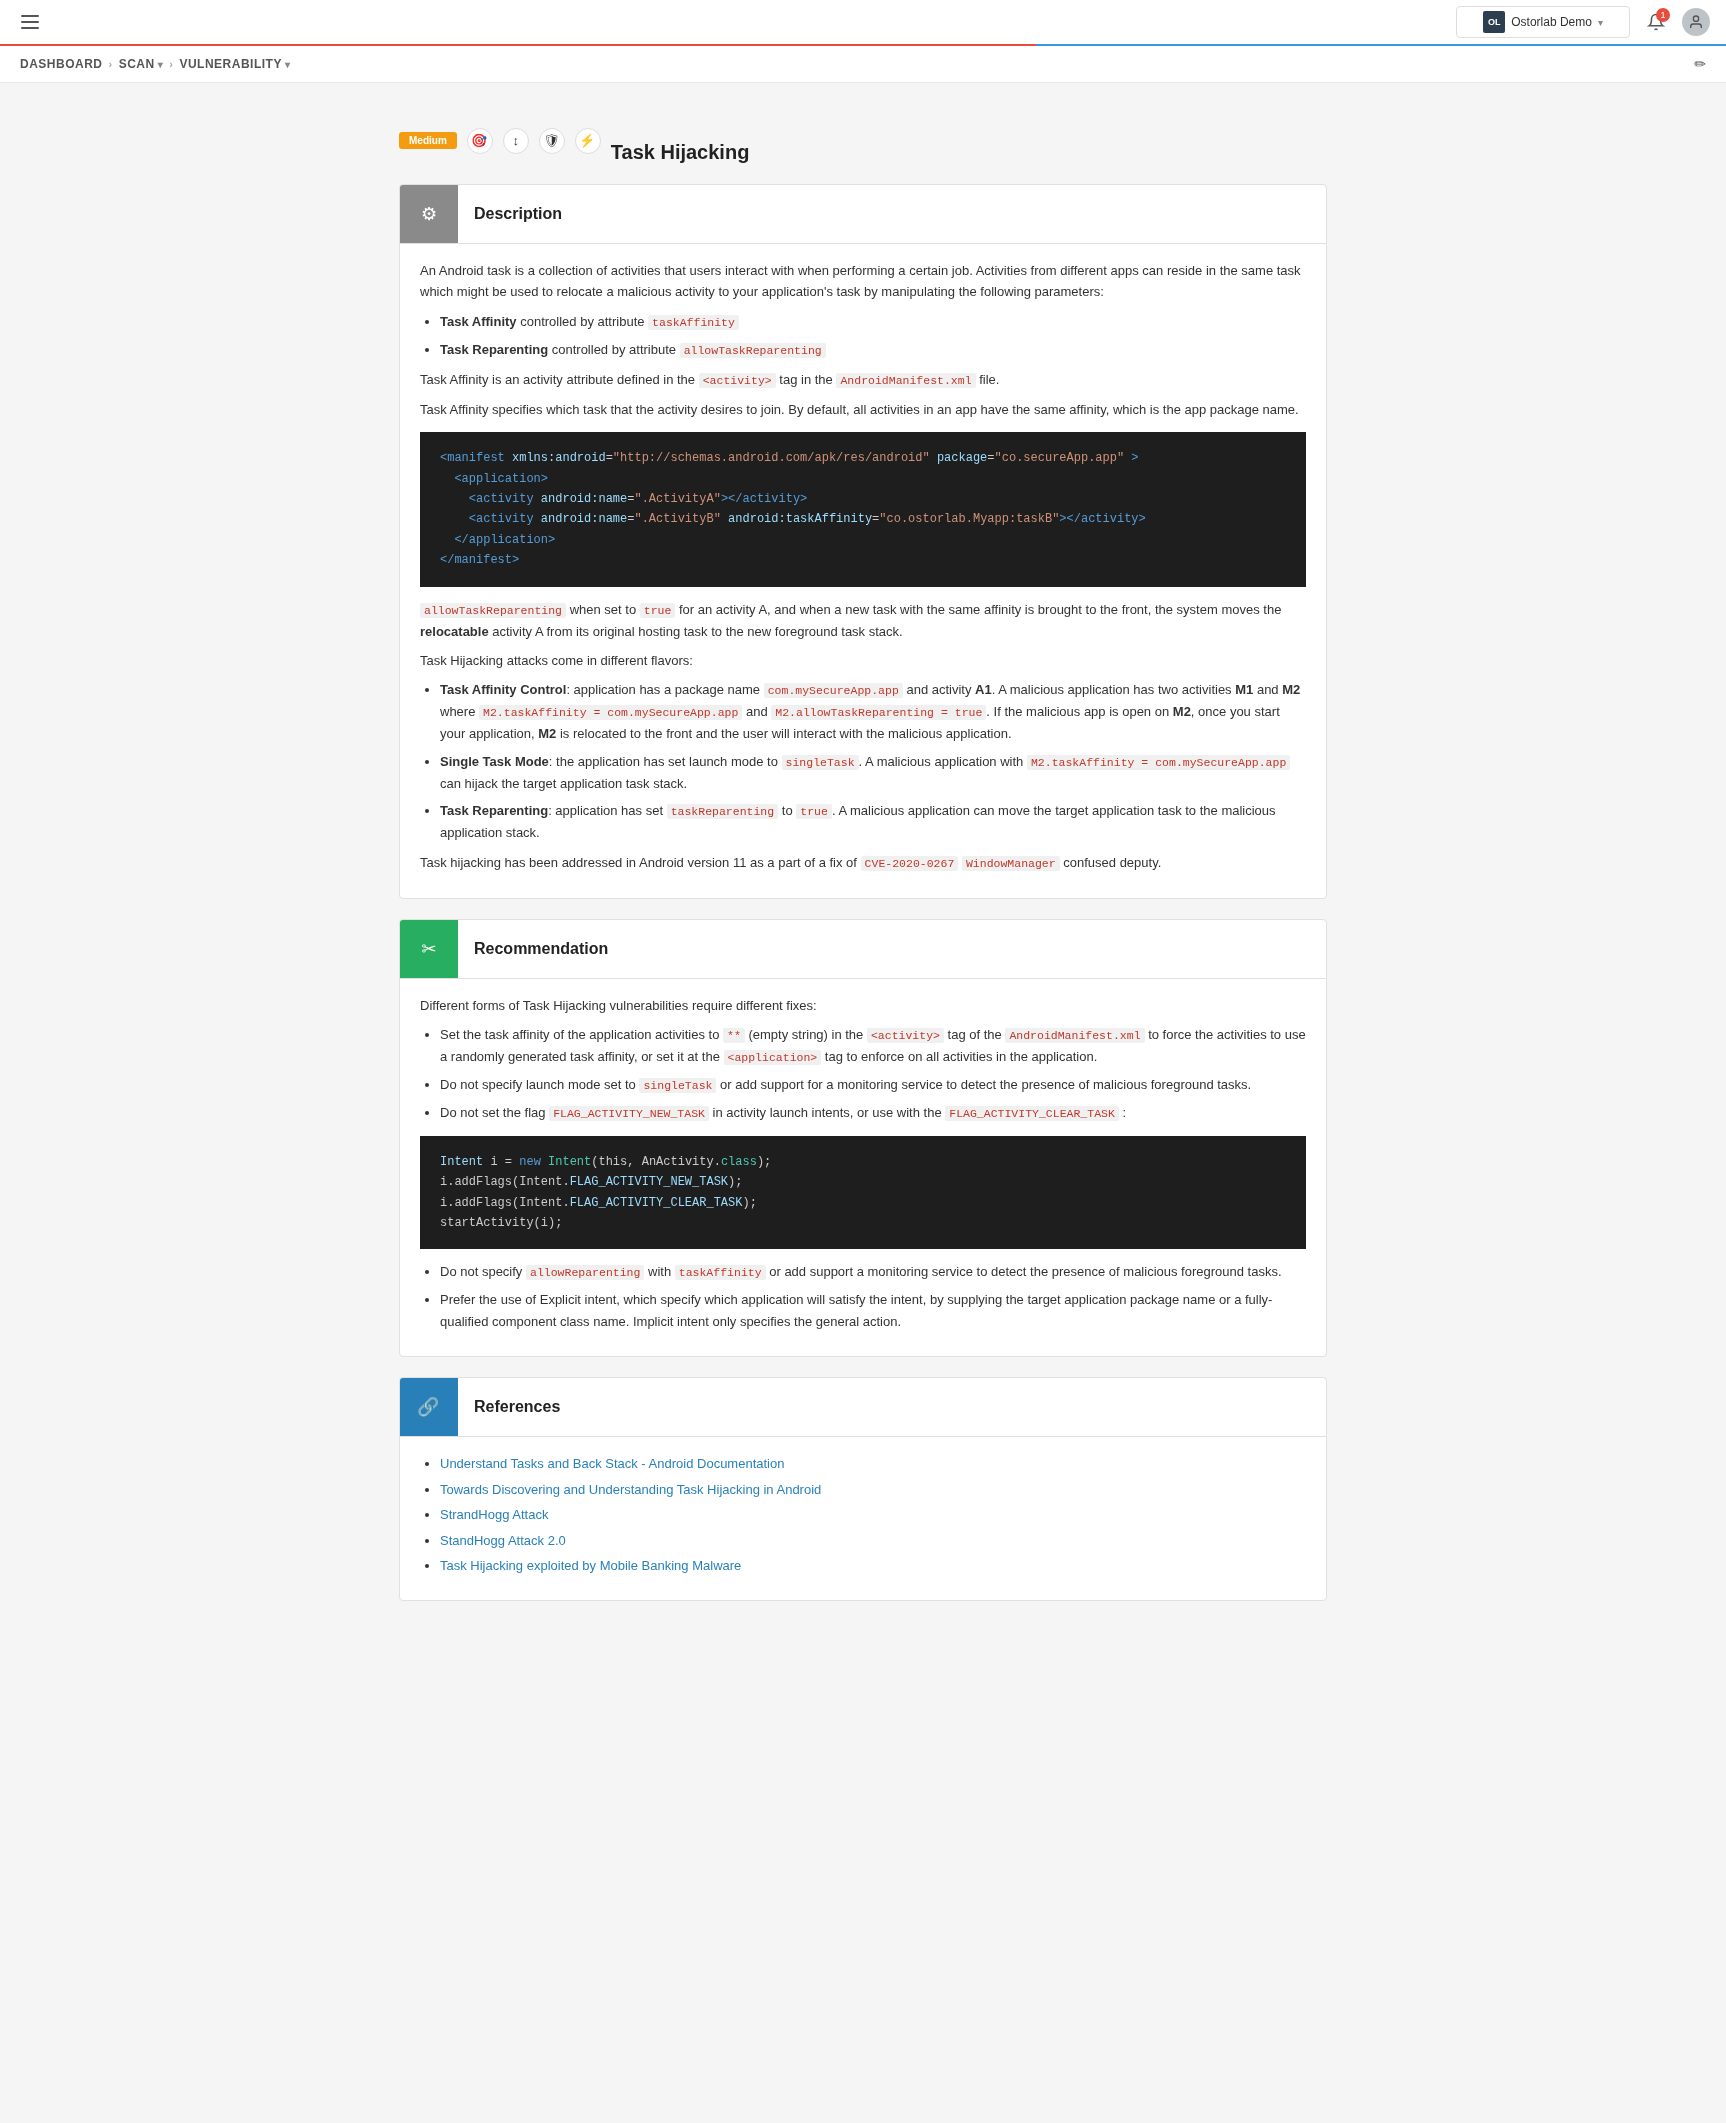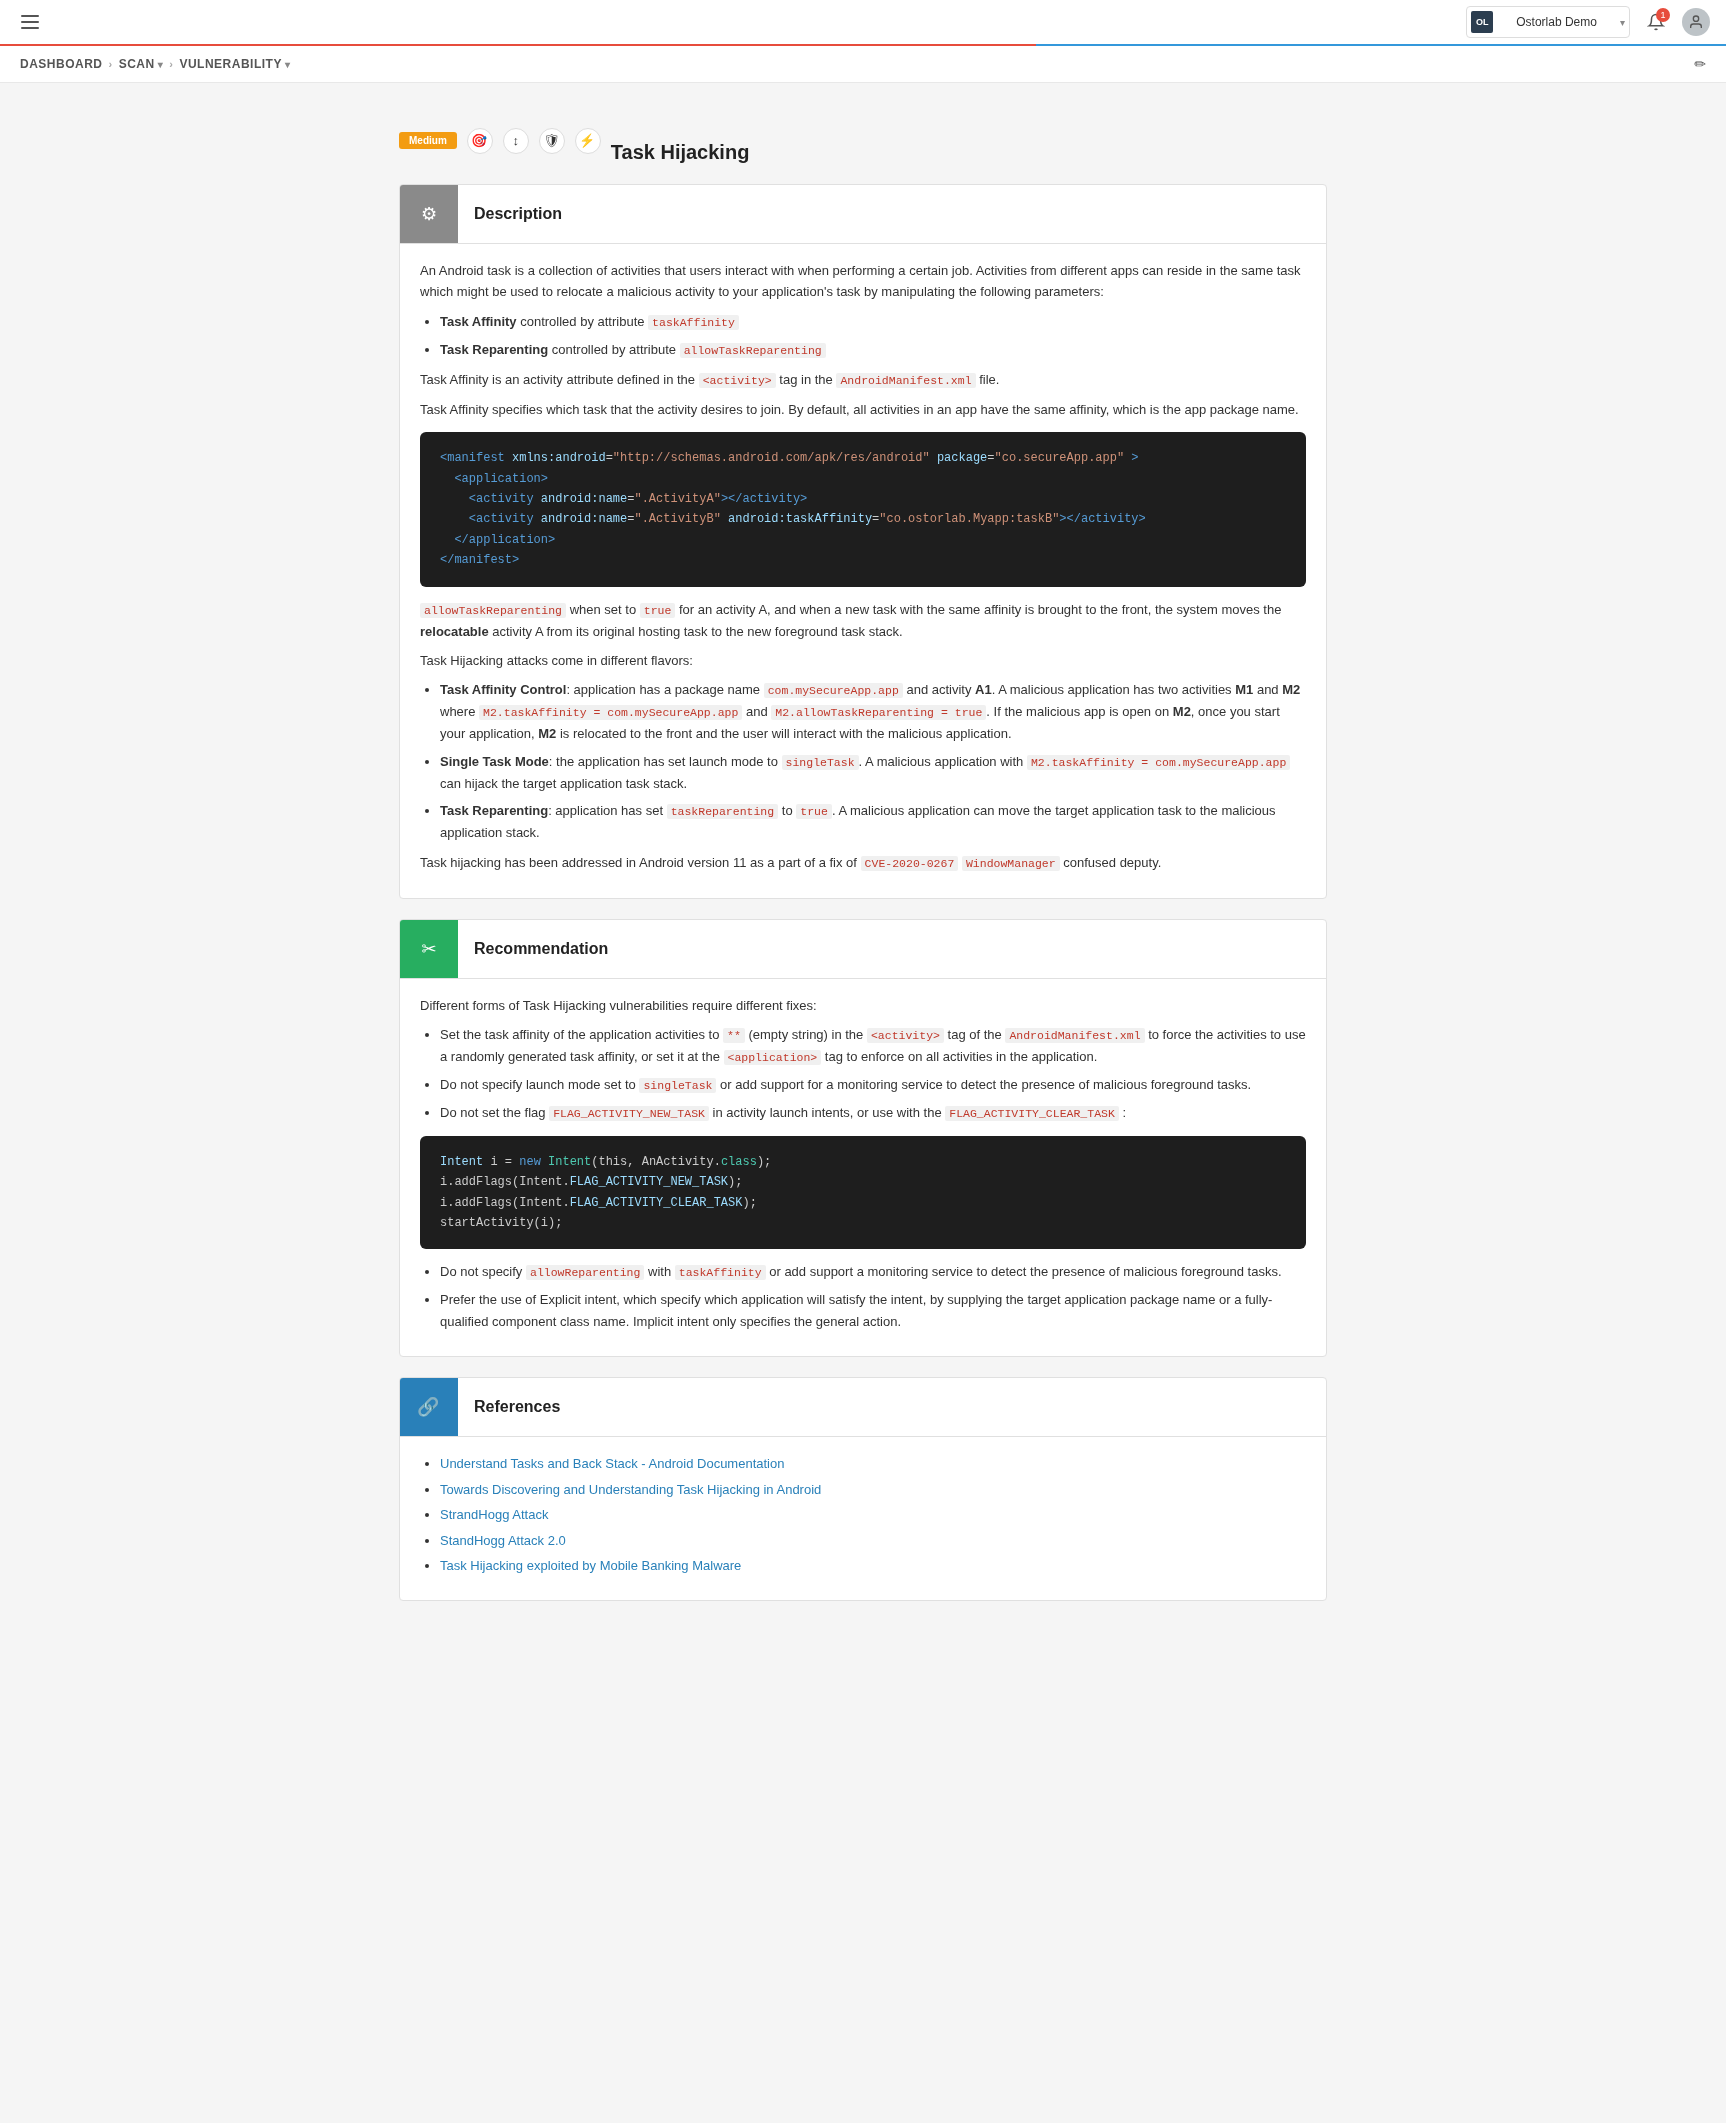--- a/index.html
+++ b/index.html
@@ -21,23 +21,23 @@
     }
     .navbar-left { display: flex; align-items: center; gap: 8px; }
     .hamburger-btn {
       width: 28px; height: 28px;
       border: none; background: none; cursor: pointer;
       display: flex; align-items: center; justify-content: center;
       color: #555;
     }
     .navbar-right { display: flex; align-items: center; gap: 12px; }
     .org-selector {
-      display: flex; align-items: center; gap: 23px;
+      display: flex; align-items: center; gap: 6px;
       background: #fff; border: 1px solid #ddd; border-radius: 4px;
-      padding: 4px 4px; cursor: pointer; font-size: 12px; color: #333;
+      padding: 4px 26px; cursor: pointer; font-size: 12px; color: #333;
     }
     .org-avatar {
       width: 22px; height: 22px; background: #2c3e50;
       border-radius: 2px; display: flex; align-items: center;
       justify-content: center; color: #fff; font-size: 9px; font-weight: bold;
     }
     .notif-btn {
       position: relative; width: 28px; height: 28px;
       border: none; background: none; cursor: pointer;
       display: flex; align-items: center; justify-content: center; color: #555;
@@ -143,21 +143,21 @@
     .section-divider { border: none; border-top: 1px solid #e0e0e0; margin: 0; }
 
     
     .code-block {
       background: #1e1e1e;
       color: #ccc;
       font-family: 'Courier New', monospace;
       font-size: 12px;
       padding: 16px 20px;
       margin: 12px 0;
-      border-radius: 6px;
+      border-radius: 0;
       line-height: 1.7;
       overflow-x: auto;
     }
     .code-block .tag { color: #569cd6; }
     .code-block .attr { color: #9cdcfe; }
     .code-block .val { color: #ce9178; }
 
     
     code {
       background: #f0f0f0;

